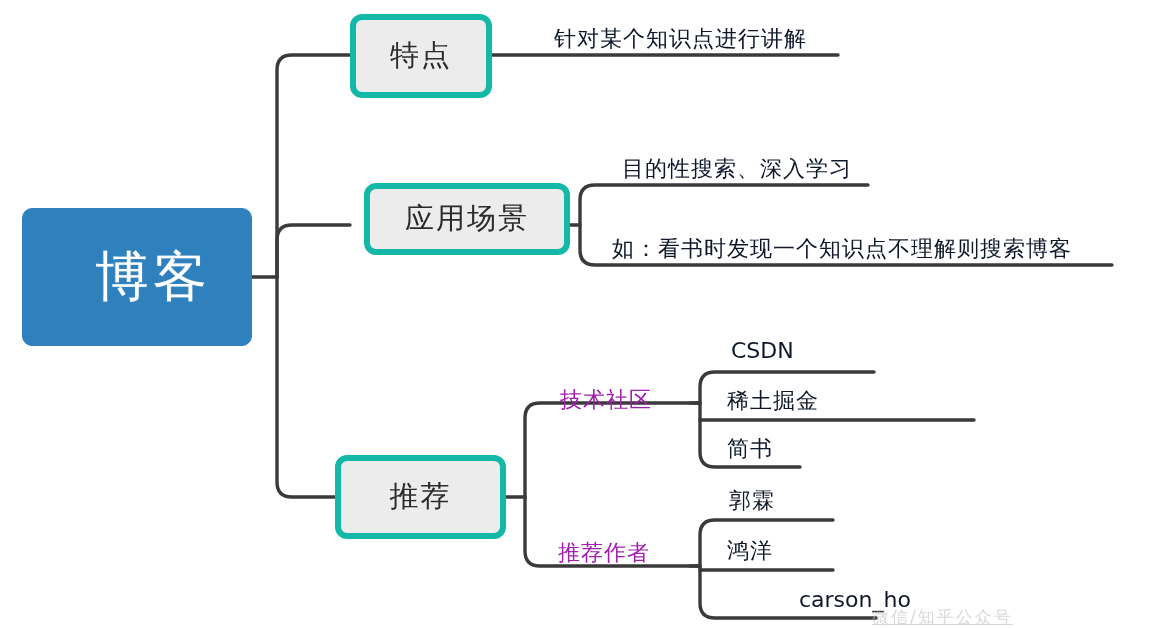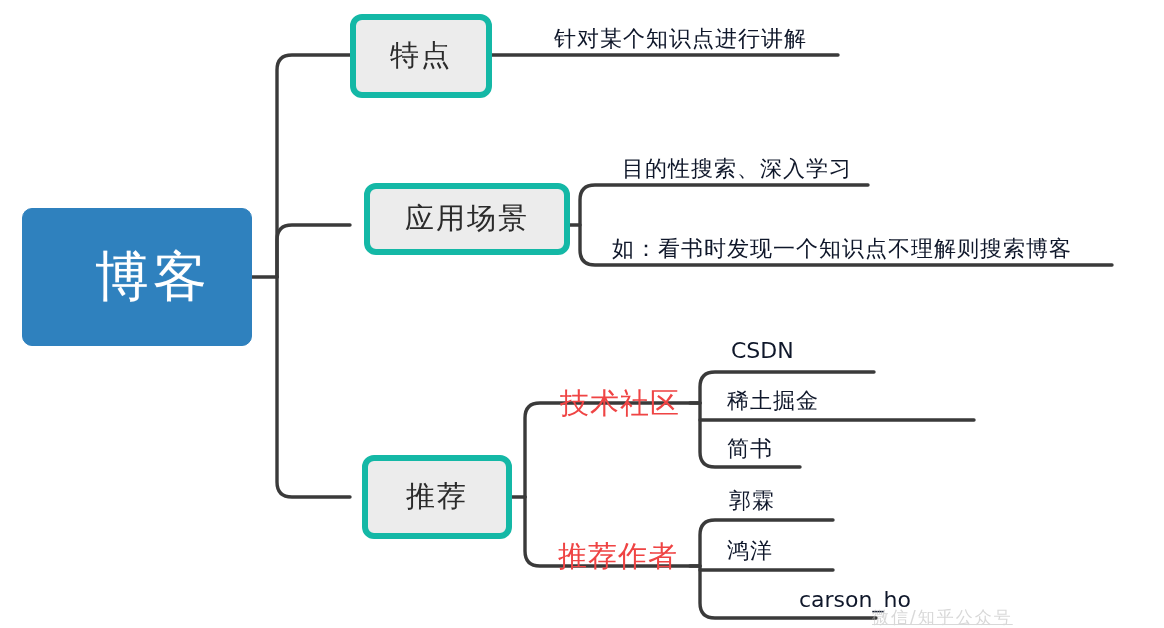--- a/index.html
+++ b/index.html
@@ -50,22 +50,22 @@
     position: absolute;
     white-space: nowrap;
     color: #0f172a;
     font-size: 22px;
     letter-spacing: 1px;
     line-height: 1;
   }
   .leaf-sub {
     position: absolute;
     white-space: nowrap;
-    color: #ef4444;
-    font-size: 29px;
+    color: #a21caf;
+    font-size: 22px;
     letter-spacing: 1px;
     line-height: 1;
   }
   .leaf-latin {
     font-family: "DejaVu Sans", "Liberation Sans", sans-serif;
     letter-spacing: 0px;
   }
   .watermark {
     position: absolute;
     left: 872px;
@@ -126,21 +126,21 @@
   <div class="node node-branch" style="left:350px; top:183px; width:206px; height:72px;margin-left:14px;">
     <span>应用场景</span>
   </div>
   <div class="leaf" style="left:622px; top:158px;">
     <span>目的性搜索、深入学习</span>
   </div>
   <div class="leaf" style="left:612px; top:238px;">
     <span>如：看书时发现一个知识点不理解则搜索博客</span>
   </div>
 
-  <div class="node node-branch" style="left:362px; top:455px; width:150px; height:84px;">
+  <div class="node node-branch" style="left:335px; top:455px; width:171px; height:84px;">
     <span>推荐</span>
   </div>
 
   <div class="leaf-sub" style="left:560px; top:389px;">
     <span>技术社区</span>
   </div>
   <div class="leaf-sub" style="left:558px; top:542px;">
     <span>推荐作者</span>
   </div>
 

